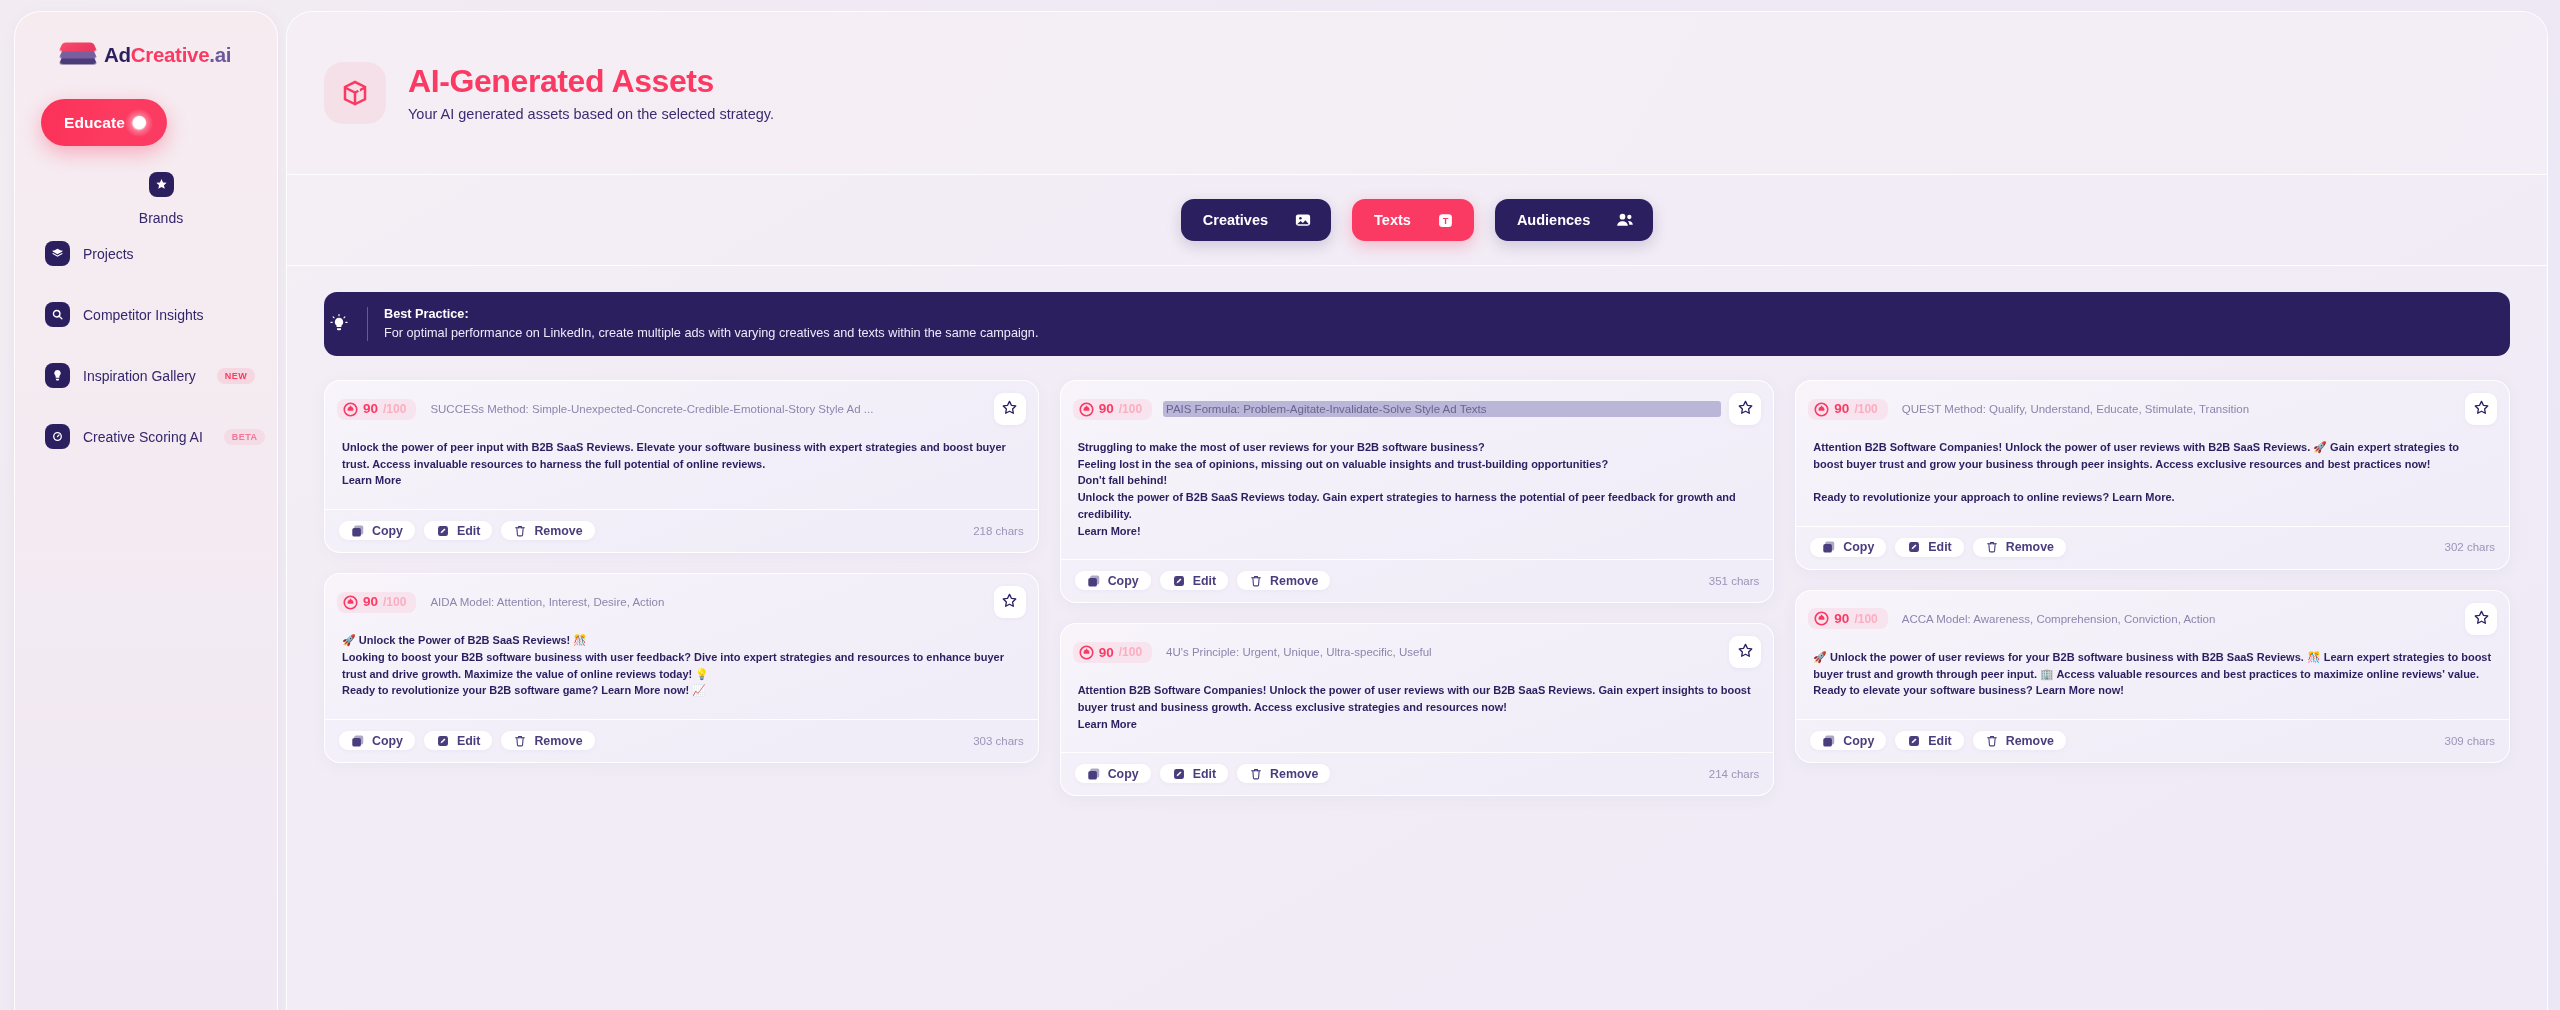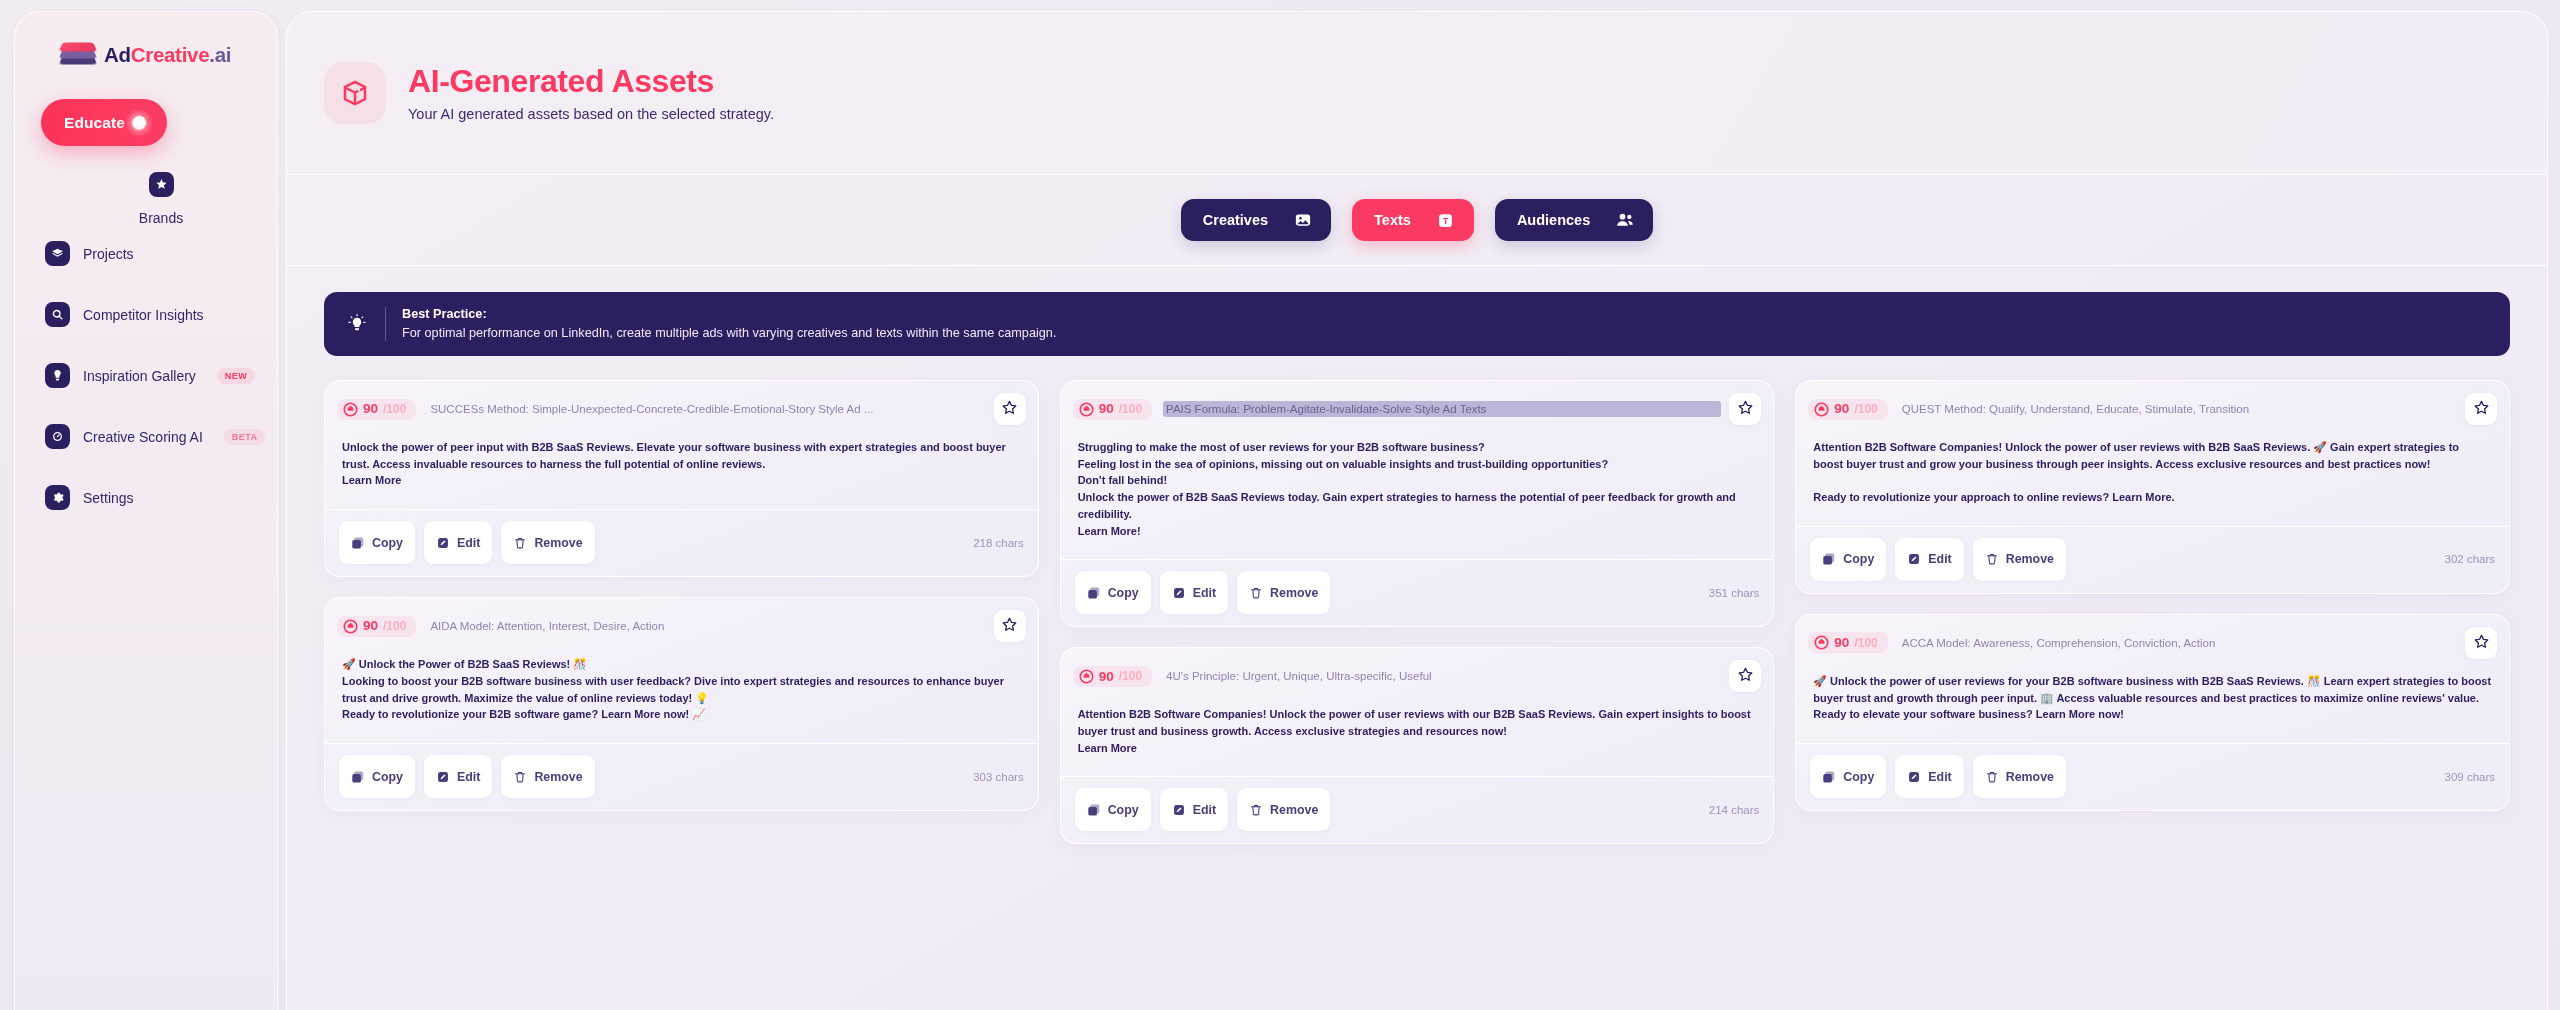--- a/index.html
+++ b/index.html
@@ -142,21 +142,20 @@
   .tab.pink { background: #fb3a63; box-shadow: 0 5px 16px rgba(251,58,99,0.30); }
   .tab .tab-ico { display:flex; align-items:center; justify-content:center; width:20px; height:20px; }
 
   
   #best-practice {
     margin: 26px 37px 0 37px;
     height: 64px;
     background: #2b1f60;
     border-radius: 13px;
     display: flex; align-items: center;
-    padding-left: 18px;
     color: #fff;
   }
   #bp-icon { width: 30px; display:flex; align-items:center; justify-content:center; flex:0 0 auto; }
   #bp-divider { width: 1px; height: 34px; background: rgba(255,255,255,0.28); margin: 0 16px 0 13px; }
   .bp-title { font-size: 12.7px; font-weight: 700; line-height: 1.5; }
   .bp-text  { font-size: 12.7px; font-weight: 400; line-height: 1.5; color: #efeaf8; }
 
   
   #columns {
     display: flex;
@@ -215,21 +214,21 @@
   .card-foot {
     border-top: 1px solid rgba(255,255,255,0.95);
     display: flex; align-items: center;
     padding: 11px 14px 12px 14px;
     gap: 9px;
   }
   .act {
     display: inline-flex; align-items: center; gap: 7px;
     background: #ffffff;
     border-radius: 9px;
-    height: 43px; padding: 0 12px;
+    height: 19px; padding: 0 12px;
     font-size: 12.4px; font-weight: 600; color: #4a3d7d;
     cursor: pointer; border: none;
     box-shadow: 0 1px 4px rgba(106,79,150,0.06);
     white-space: nowrap;
   }
   .act svg { display:block; flex:0 0 auto; }
   .chars { margin-left: auto; font-size: 11.5px; color: #9d94b8; font-weight: 500; white-space: nowrap; }
 </style>
 </head>
 <body>
@@ -295,28 +294,20 @@
       <span class="nav-icon">
         <svg width="13" height="13" viewBox="0 0 24 24" fill="none" stroke="currentColor" stroke-width="2.4">
             <circle cx="12" cy="12" r="7"></circle>
             <path d="M12 12l3-3" stroke-linecap="round"></path>
           </svg>
       </span>
       <span class="nav-label">Creative Scoring AI</span>
       <span class="nav-badge beta">BETA</span>
     </div>
 
-    <div class="nav-item" style="margin-top:20px;">
-      <span class="nav-icon">
-        <svg width="13" height="13" viewBox="0 0 24 24" fill="currentColor">
-            <path d="M12 8a4 4 0 100 8 4 4 0 000-8zm9.3 4a7.3 7.3 0 00-.1-1.2l2.1-1.6-2-3.5-2.5 1a7.5 7.5 0 00-2.1-1.2L16.3 3h-4l-.4 2.5a7.5 7.5 0 00-2.1 1.2l-2.5-1-2 3.5 2.1 1.6a7.3 7.3 0 000 2.4L5.3 15l2 3.5 2.5-1a7.5 7.5 0 002.1 1.2l.4 2.5h4l.4-2.5a7.5 7.5 0 002.1-1.2l2.5 1 2-3.5-2.1-1.6c.06-.4.1-.8.1-1.2z"></path>
-          </svg>
-      </span>
-      <span class="nav-label">Settings</span>
-    </div>
 
   </nav>
 </aside>
 
 <main id="main">
 
   <header id="page-header">
     <div class="header-badge">
       <svg width="30" height="30" viewBox="0 0 24 24" fill="#fb3a63">
         <path d="M12 2l9 4.5v11L12 22 3 17.5v-11L12 2zm0 2.3L5.6 7.4 12 10.5l6.4-3.1L12 4.3zM5 9.1v7.2l6 3v-7.2L5 9.1zm8 10.2l6-3V9.1l-6 3v7.2z"></path>

